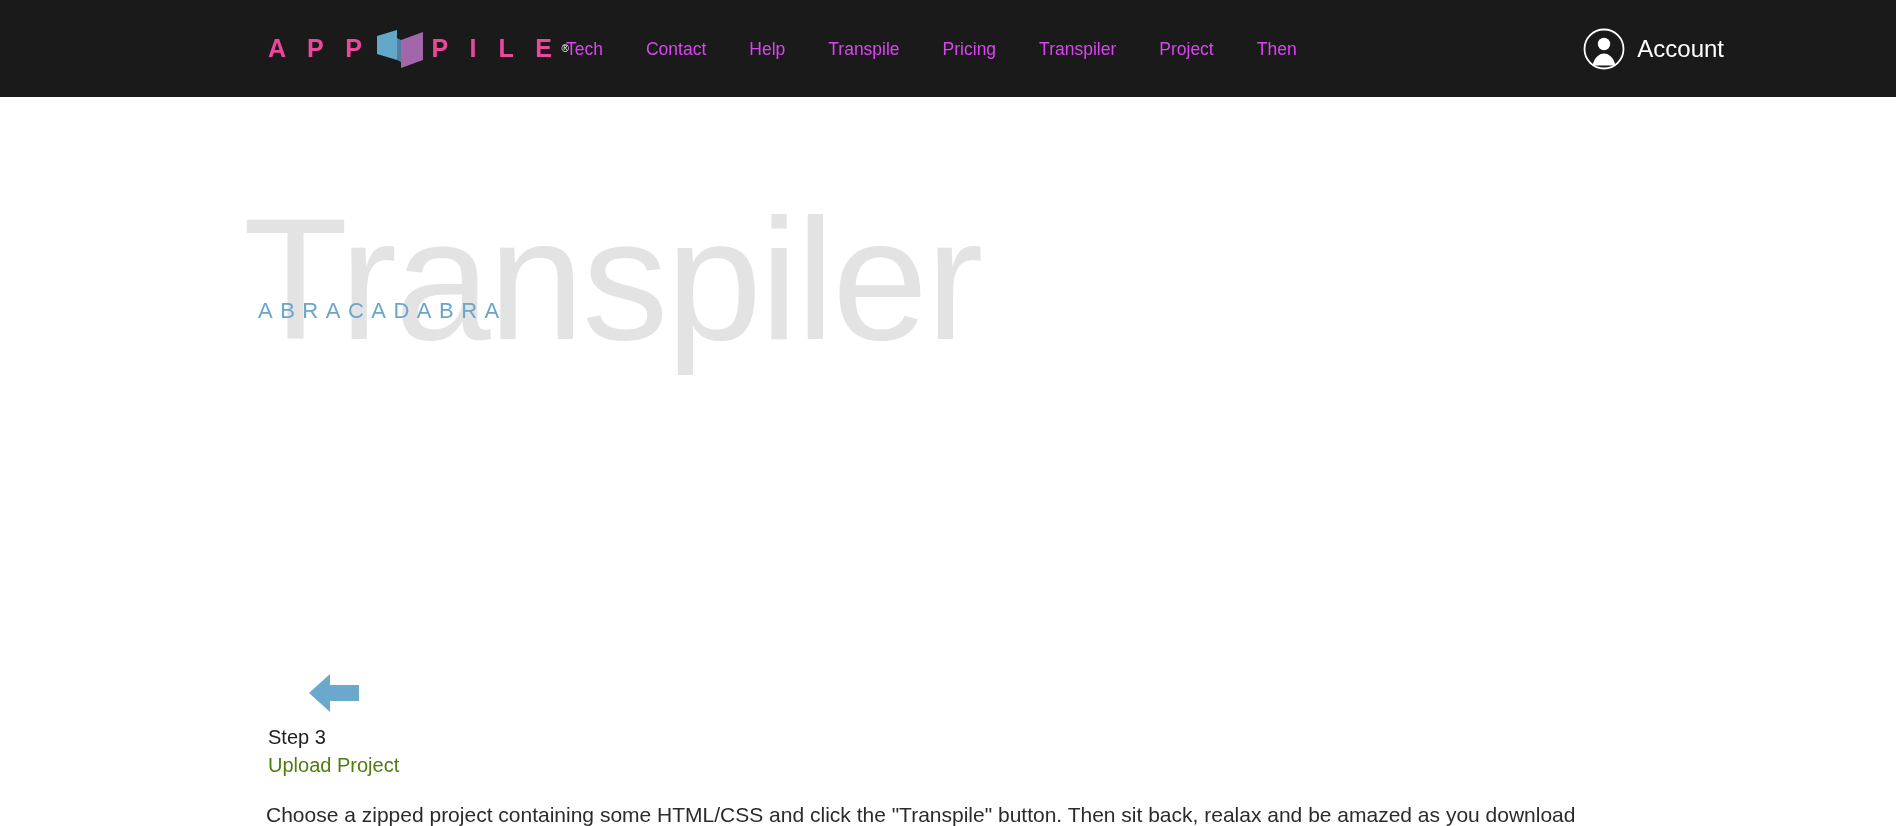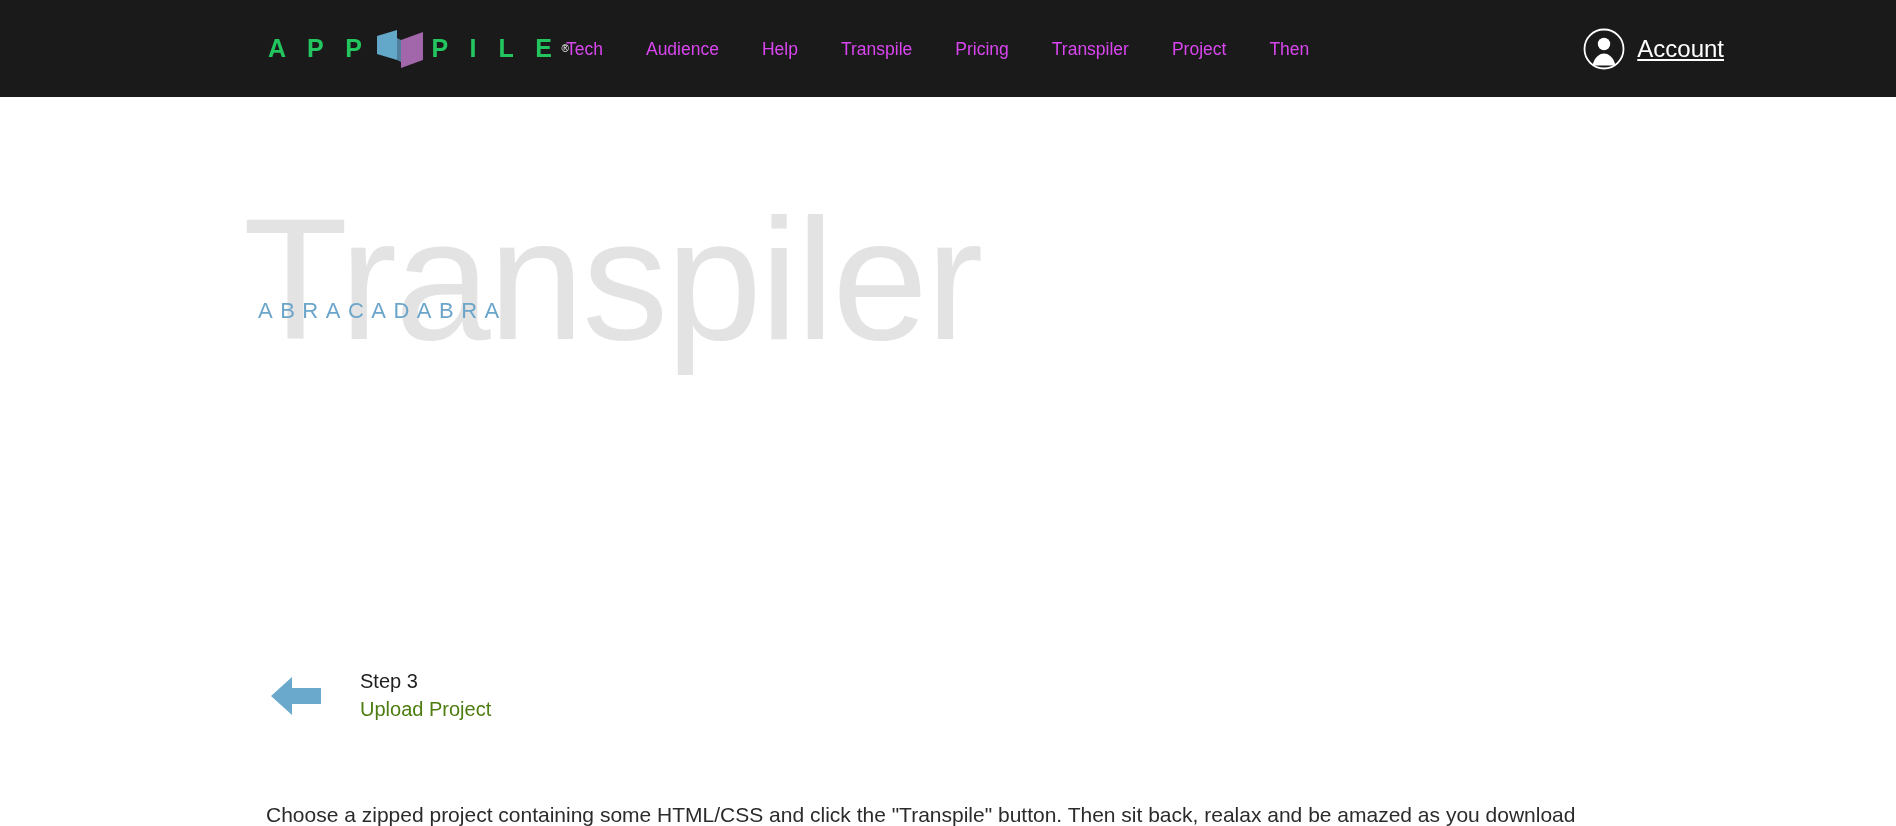--- a/index.html
+++ b/index.html
@@ -32,21 +32,21 @@
     position: absolute;
     left: 268px;
     top: 50%;
     transform: translateY(-50%);
     display: flex;
     align-items: center;
     height: 44px;
     cursor: pointer;
   }
   .logo-word {
-    color: #22c55e;
+    color: #ec4899;
     font-size: 25px;
     font-weight: bold;
     letter-spacing: 7.5px;
     line-height: 1;
     font-family: "Liberation Sans", sans-serif;
   }
   .logo-mark {
     width: 52px;
     height: 42px;
     margin: 0 4px 0 6px;
@@ -92,21 +92,20 @@
   }
   .avatar {
     width: 42px;
     height: 42px;
     flex: none;
   }
   .account-label {
     color: #ffffff;
     font-size: 24px;
     white-space: nowrap;
-    text-decoration: underline;
   }
 
   
   .hero {
     position: relative;
     width: 100%;
     height: 230px;
   }
   .hero-bigword {
     position: absolute;
@@ -137,21 +136,22 @@
     position: relative;
     padding: 0;
   }
 
   .step-row {
     position: absolute;
     left: 268px;
     top: 342px;
     display: flex;
     align-items: center;
-    gap: 36px;
+    gap: 8px;
+    flex-direction: column;
   }
   .back-arrow {
     width: 56px;
     height: 48px;
     flex: none;
     cursor: pointer;
   }
   .step-text { display: flex; flex-direction: column; gap: 3px; }
   .step-title {
     font-size: 20px;
@@ -187,21 +187,21 @@
         <polygon points="22,10 26,12 26,34 22,32" fill="#4f7f9c"></polygon>
         <polygon points="26,12 48,4 48,32 26,40" fill="#a267ab"></polygon>
       </svg>
     </span>
     <span class="logo-word">P I L E</span>
     <span class="logo-reg">®</span>
   </a>
 
   <nav class="nav">
     <a class="nav-item">Tech</a>
-    <a class="nav-item">Audience</a>
+    <a class="nav-item">Contact</a>
     <a class="nav-item">Help</a>
     <a class="nav-item">Transpile</a>
     <a class="nav-item">Pricing</a>
     <a class="nav-item">Transpiler</a>
     <a class="nav-item">Project</a>
     <a class="nav-item">Then</a>
   </nav>
 
   <div class="account">
     <span class="avatar">

